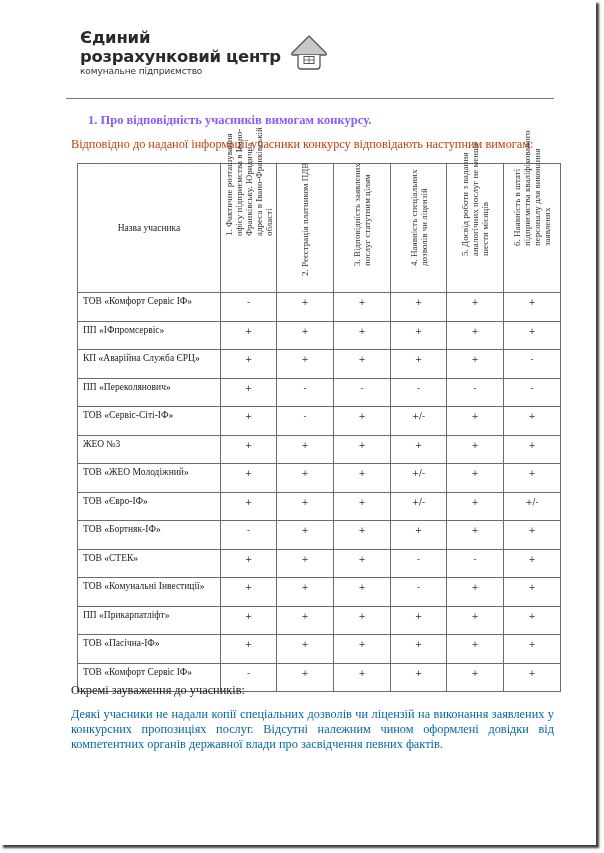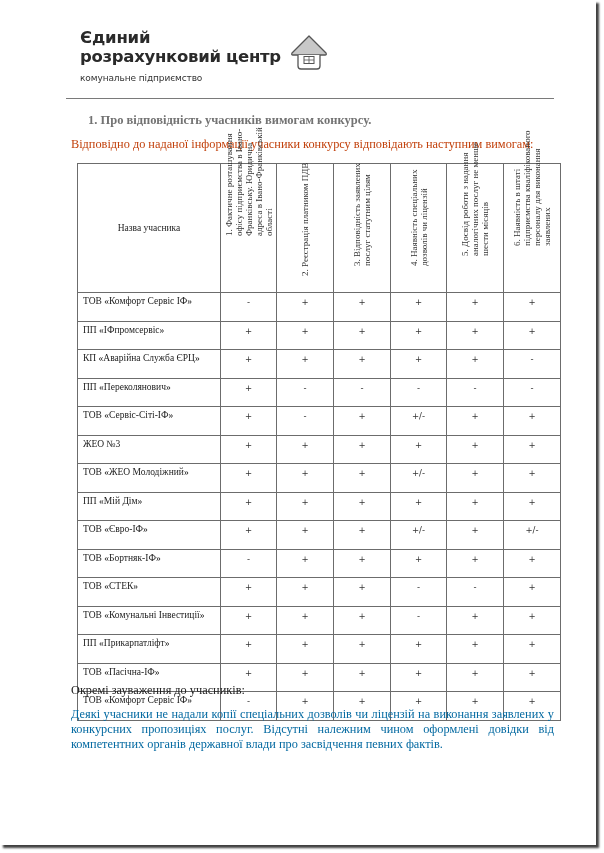--- a/index.html
+++ b/index.html
@@ -45,21 +45,20 @@
       font-size: 16.5px;
       line-height: 19px;
       color: #2a2a2a;
       letter-spacing: -0.3px;
       white-space: nowrap;
     }
     .logo-sub {
       font-family: "DejaVu Sans", "Liberation Sans", sans-serif;
       font-size: 9px;
       color: #333;
-      margin-top: 7px;
       padding-right: 2px;
       letter-spacing: -0.1px;
     }
     .logo-icon {
       position: absolute;
       left: 289px;
       top: 33px;
       width: 40px;
       height: 40px;
     }
@@ -71,21 +70,21 @@
       height: 1px;
       background: #7a7a7a;
     }
     
     .section-title {
       position: absolute;
       left: 88px;
       top: 113px;
       font-size: 12.5px;
       font-weight: bold;
-      color: #737373;
+      color: #8b5cf6;
       white-space: nowrap;
     }
     .intro-text {
       position: absolute;
       left: 71px;
       top: 137px;
       font-size: 12.3px;
       color: #c2410c;
       white-space: nowrap;
     }
@@ -284,29 +283,20 @@
       <tr>
         <td class="name-cell">ТОВ «ЖЕО Молодіжний»</td>
         <td class="val-cell">+</td>
         <td class="val-cell">+</td>
         <td class="val-cell">+</td>
         <td class="val-cell">+/-</td>
         <td class="val-cell">+</td>
         <td class="val-cell">+</td>
       </tr>
       <tr>
-        <td class="name-cell">ПП «Мій Дім»</td>
-        <td class="val-cell">+</td>
-        <td class="val-cell">+</td>
-        <td class="val-cell">+</td>
-        <td class="val-cell">+</td>
-        <td class="val-cell">+</td>
-        <td class="val-cell">+</td>
-      </tr>
-      <tr>
         <td class="name-cell">ТОВ «Євро-ІФ»</td>
         <td class="val-cell">+</td>
         <td class="val-cell">+</td>
         <td class="val-cell">+</td>
         <td class="val-cell">+/-</td>
         <td class="val-cell">+</td>
         <td class="val-cell">+/-</td>
       </tr>
       <tr>
         <td class="name-cell">ТОВ «Бортняк-ІФ»</td>

